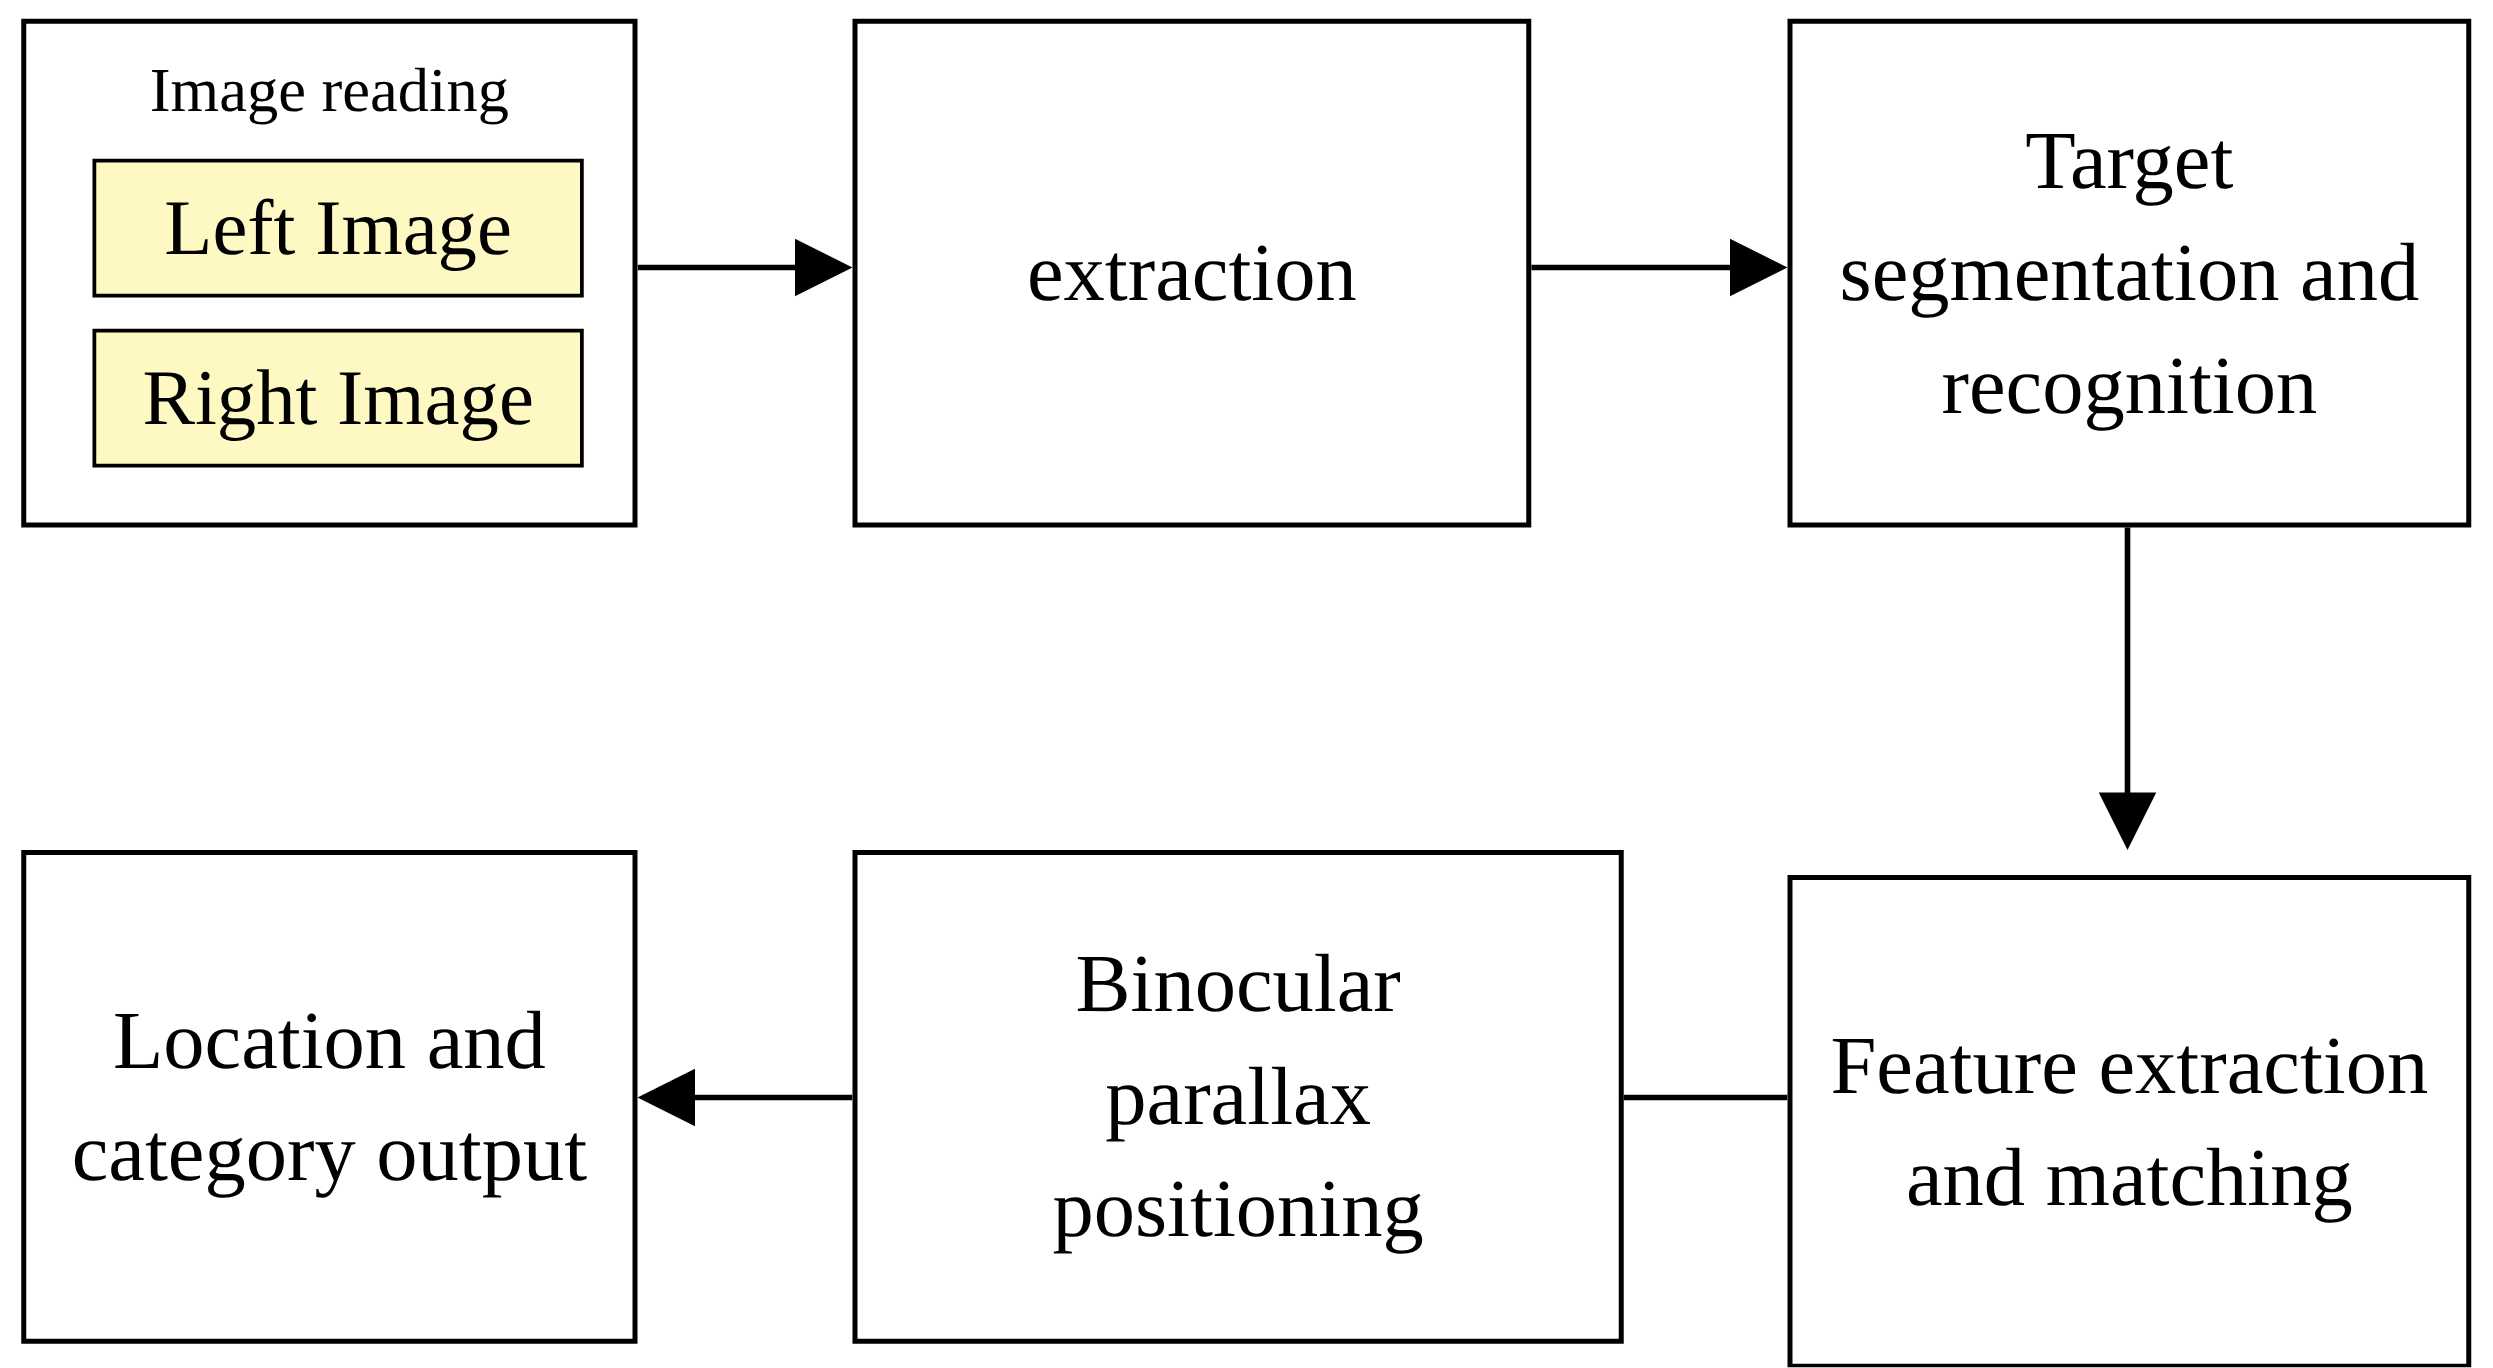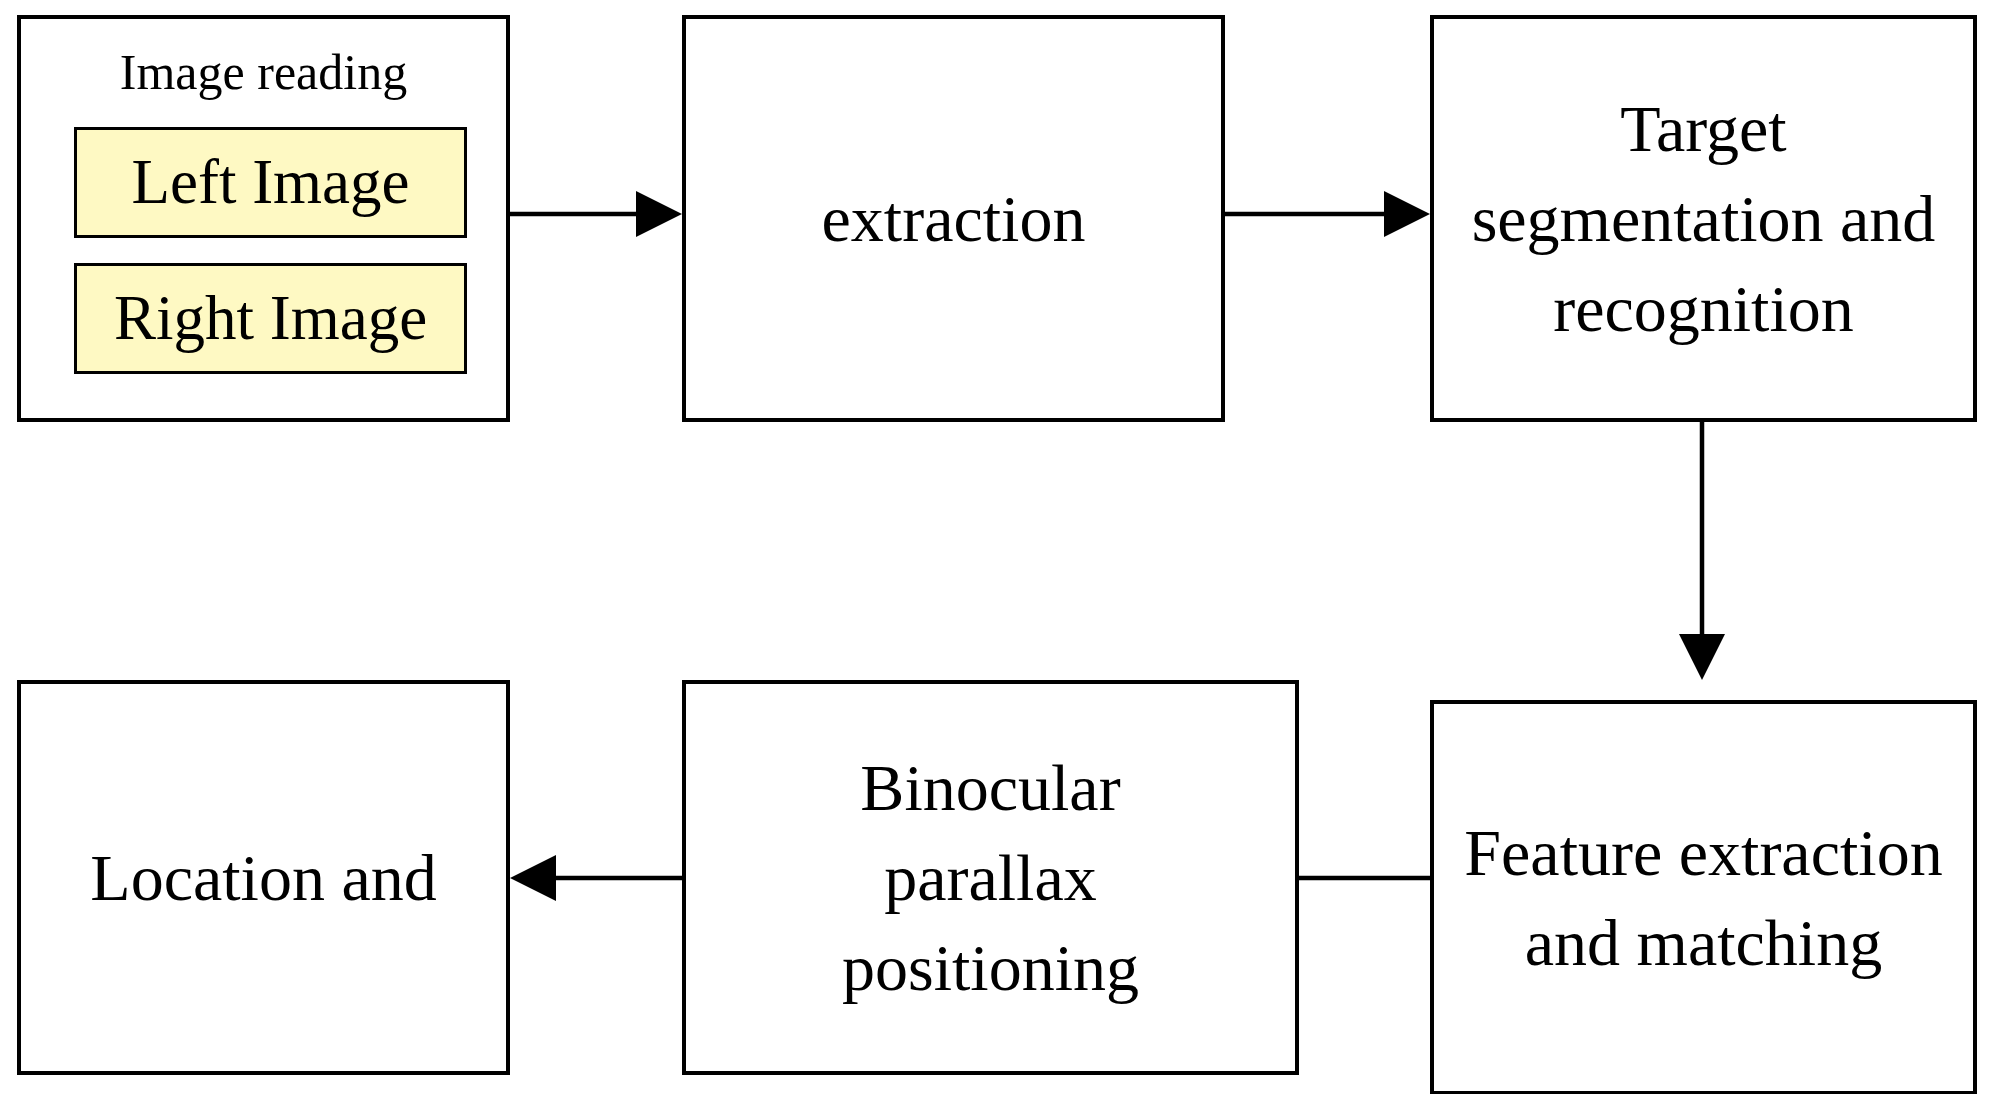--- a/index.html
+++ b/index.html
@@ -143,15 +143,16 @@
   </div>
 
   <div class="box box-binocular center-col">
     <div class="text-line">Binocular</div>
     <div class="text-line">parallax</div>
     <div class="text-line">positioning</div>
   </div>
 
   <div class="box box-location-output center-col">
     <div class="text-line">Location and</div>
+    <div class="text-line">category output</div>
   </div>
 
 </div>
 
 </body></html>

